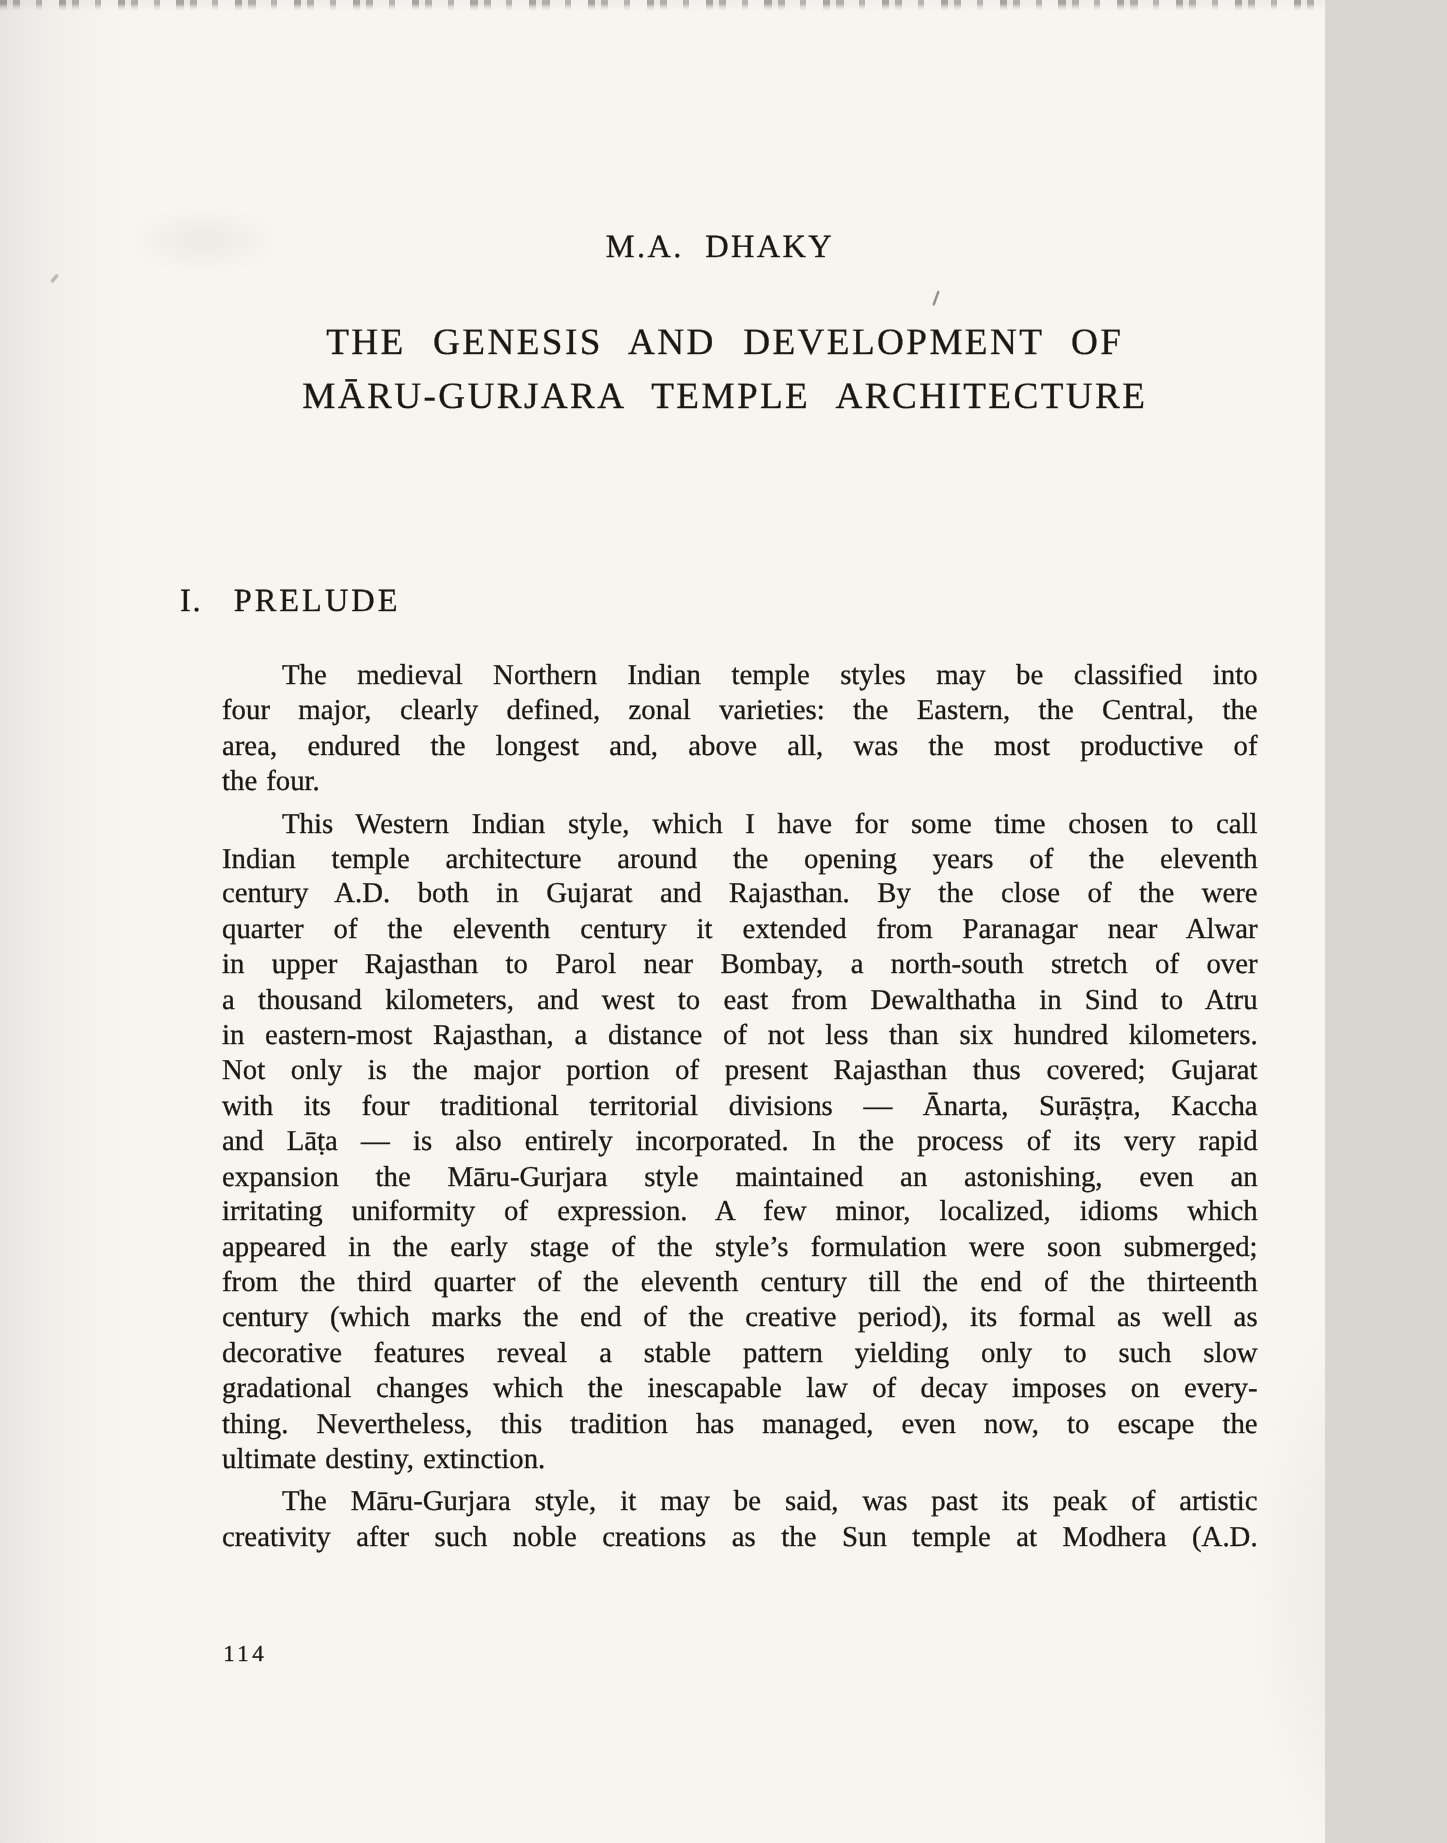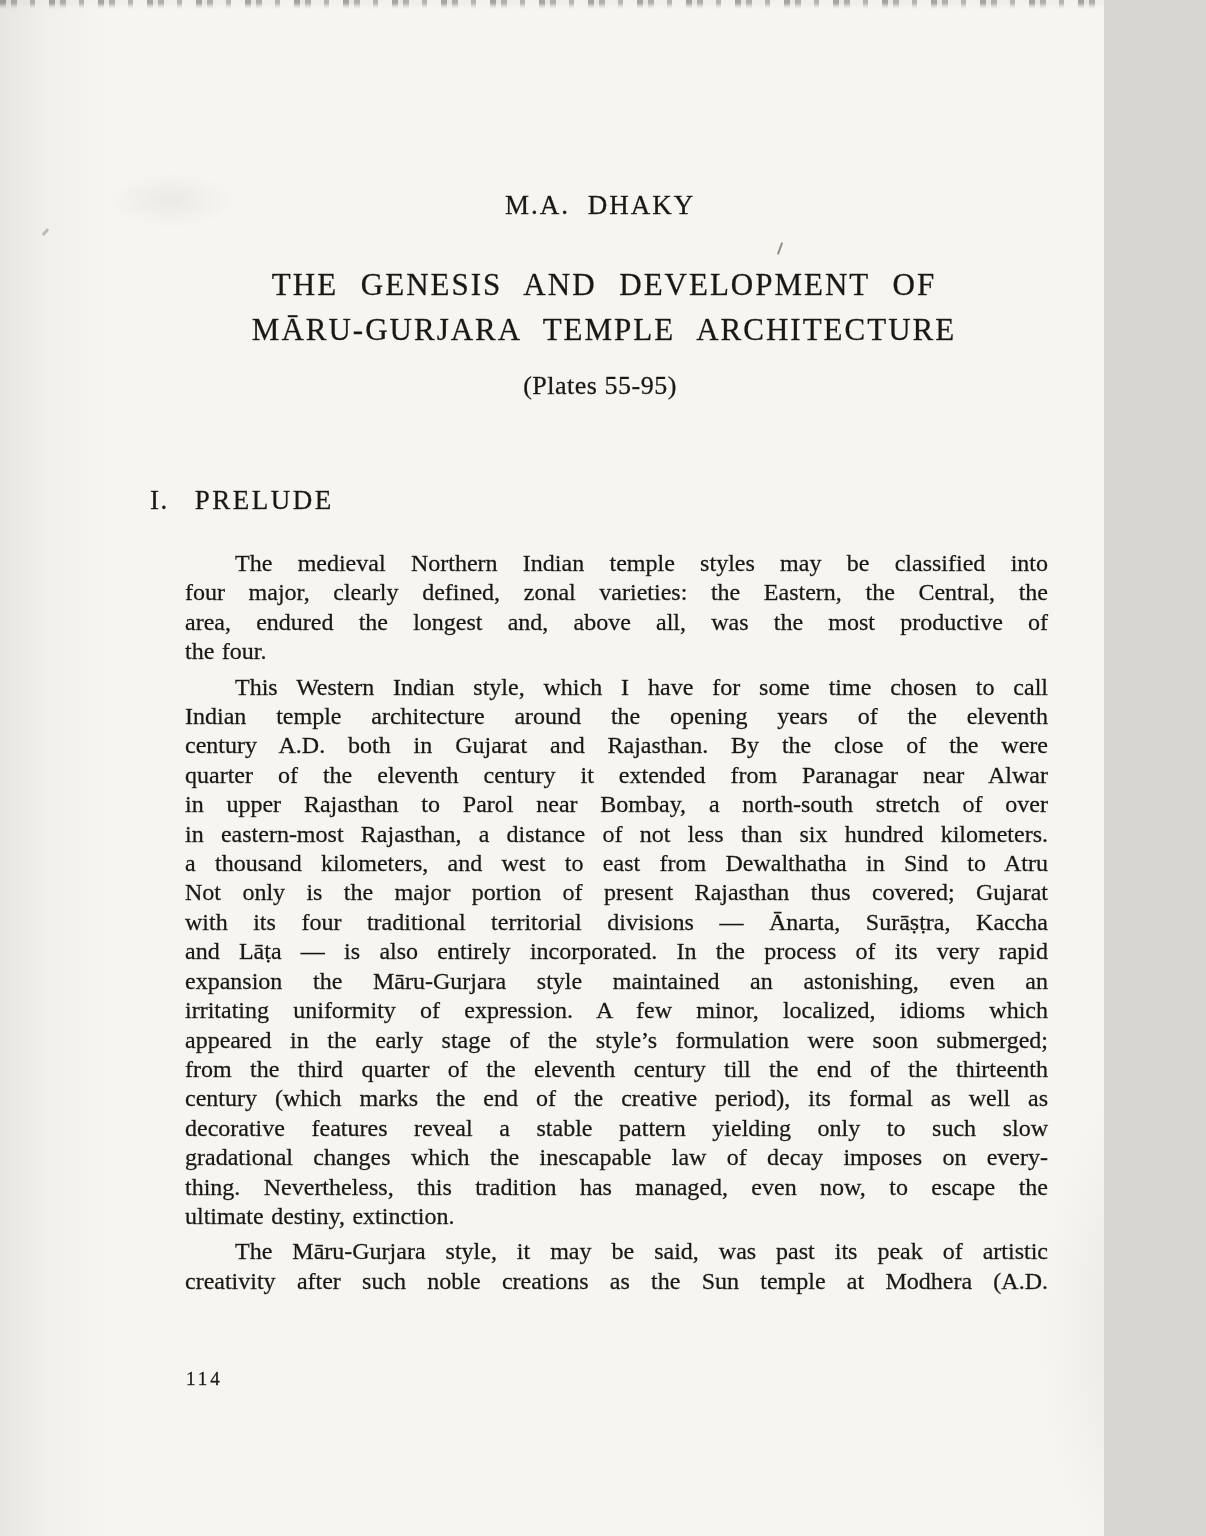--- a/index.html
+++ b/index.html
@@ -81,41 +81,40 @@
   <div class="speck s2"></div>
   <div class="speck s3"></div>
 
   <div class="author">M.A. DHAKY</div>
 
   <div class="title">
     <div>THE GENESIS AND DEVELOPMENT OF</div>
     <div>MĀRU-GURJARA TEMPLE ARCHITECTURE</div>
   </div>
 
-  <div class="plates">(Plates 55-95)</div>
 
   <div class="section-heading">
     <span class="numeral">I.</span><span class="label">PRELUDE</span>
   </div>
 
   <div class="body-text">
       <div class="para">
         <div class="line first">The medieval Northern Indian temple styles may be classified into</div>
         <div class="line">four major, clearly defined, zonal varieties: the Eastern, the Central, the</div>
         <div class="line">area, endured the longest and, above all, was the most productive of</div>
         <div class="line endleft">the four.</div>
       </div>
       <div class="para">
         <div class="line first">This Western Indian style, which I have for some time chosen to call</div>
         <div class="line">Indian temple architecture around the opening years of the eleventh</div>
         <div class="line">century A.D. both in Gujarat and Rajasthan. By the close of the were</div>
         <div class="line">quarter of the eleventh century it extended from Paranagar near Alwar</div>
         <div class="line">in upper Rajasthan to Parol near Bombay, a north-south stretch of over</div>
+        <div class="line">a thousand kilometers, and west to east from Dewalthatha in Sind to Atru</div>
         <div class="line">in eastern-most Rajasthan, a distance of not less than six hundred kilometers.</div>
-        <div class="line">a thousand kilometers, and west to east from Dewalthatha in Sind to Atru</div>
         <div class="line">Not only is the major portion of present Rajasthan thus covered; Gujarat</div>
         <div class="line">with its four traditional territorial divisions — Ānarta, Surāṣṭra, Kaccha</div>
         <div class="line">and Lāṭa — is also entirely incorporated. In the process of its very rapid</div>
         <div class="line">expansion the Māru-Gurjara style maintained an astonishing, even an</div>
         <div class="line">irritating uniformity of expression. A few minor, localized, idioms which</div>
         <div class="line">appeared in the early stage of the style’s formulation were soon submerged;</div>
         <div class="line">from the third quarter of the eleventh century till the end of the thirteenth</div>
         <div class="line">century (which marks the end of the creative period), its formal as well as</div>
         <div class="line">decorative features reveal a stable pattern yielding only to such slow</div>
         <div class="line">gradational changes which the inescapable law of decay imposes on every-</div>

